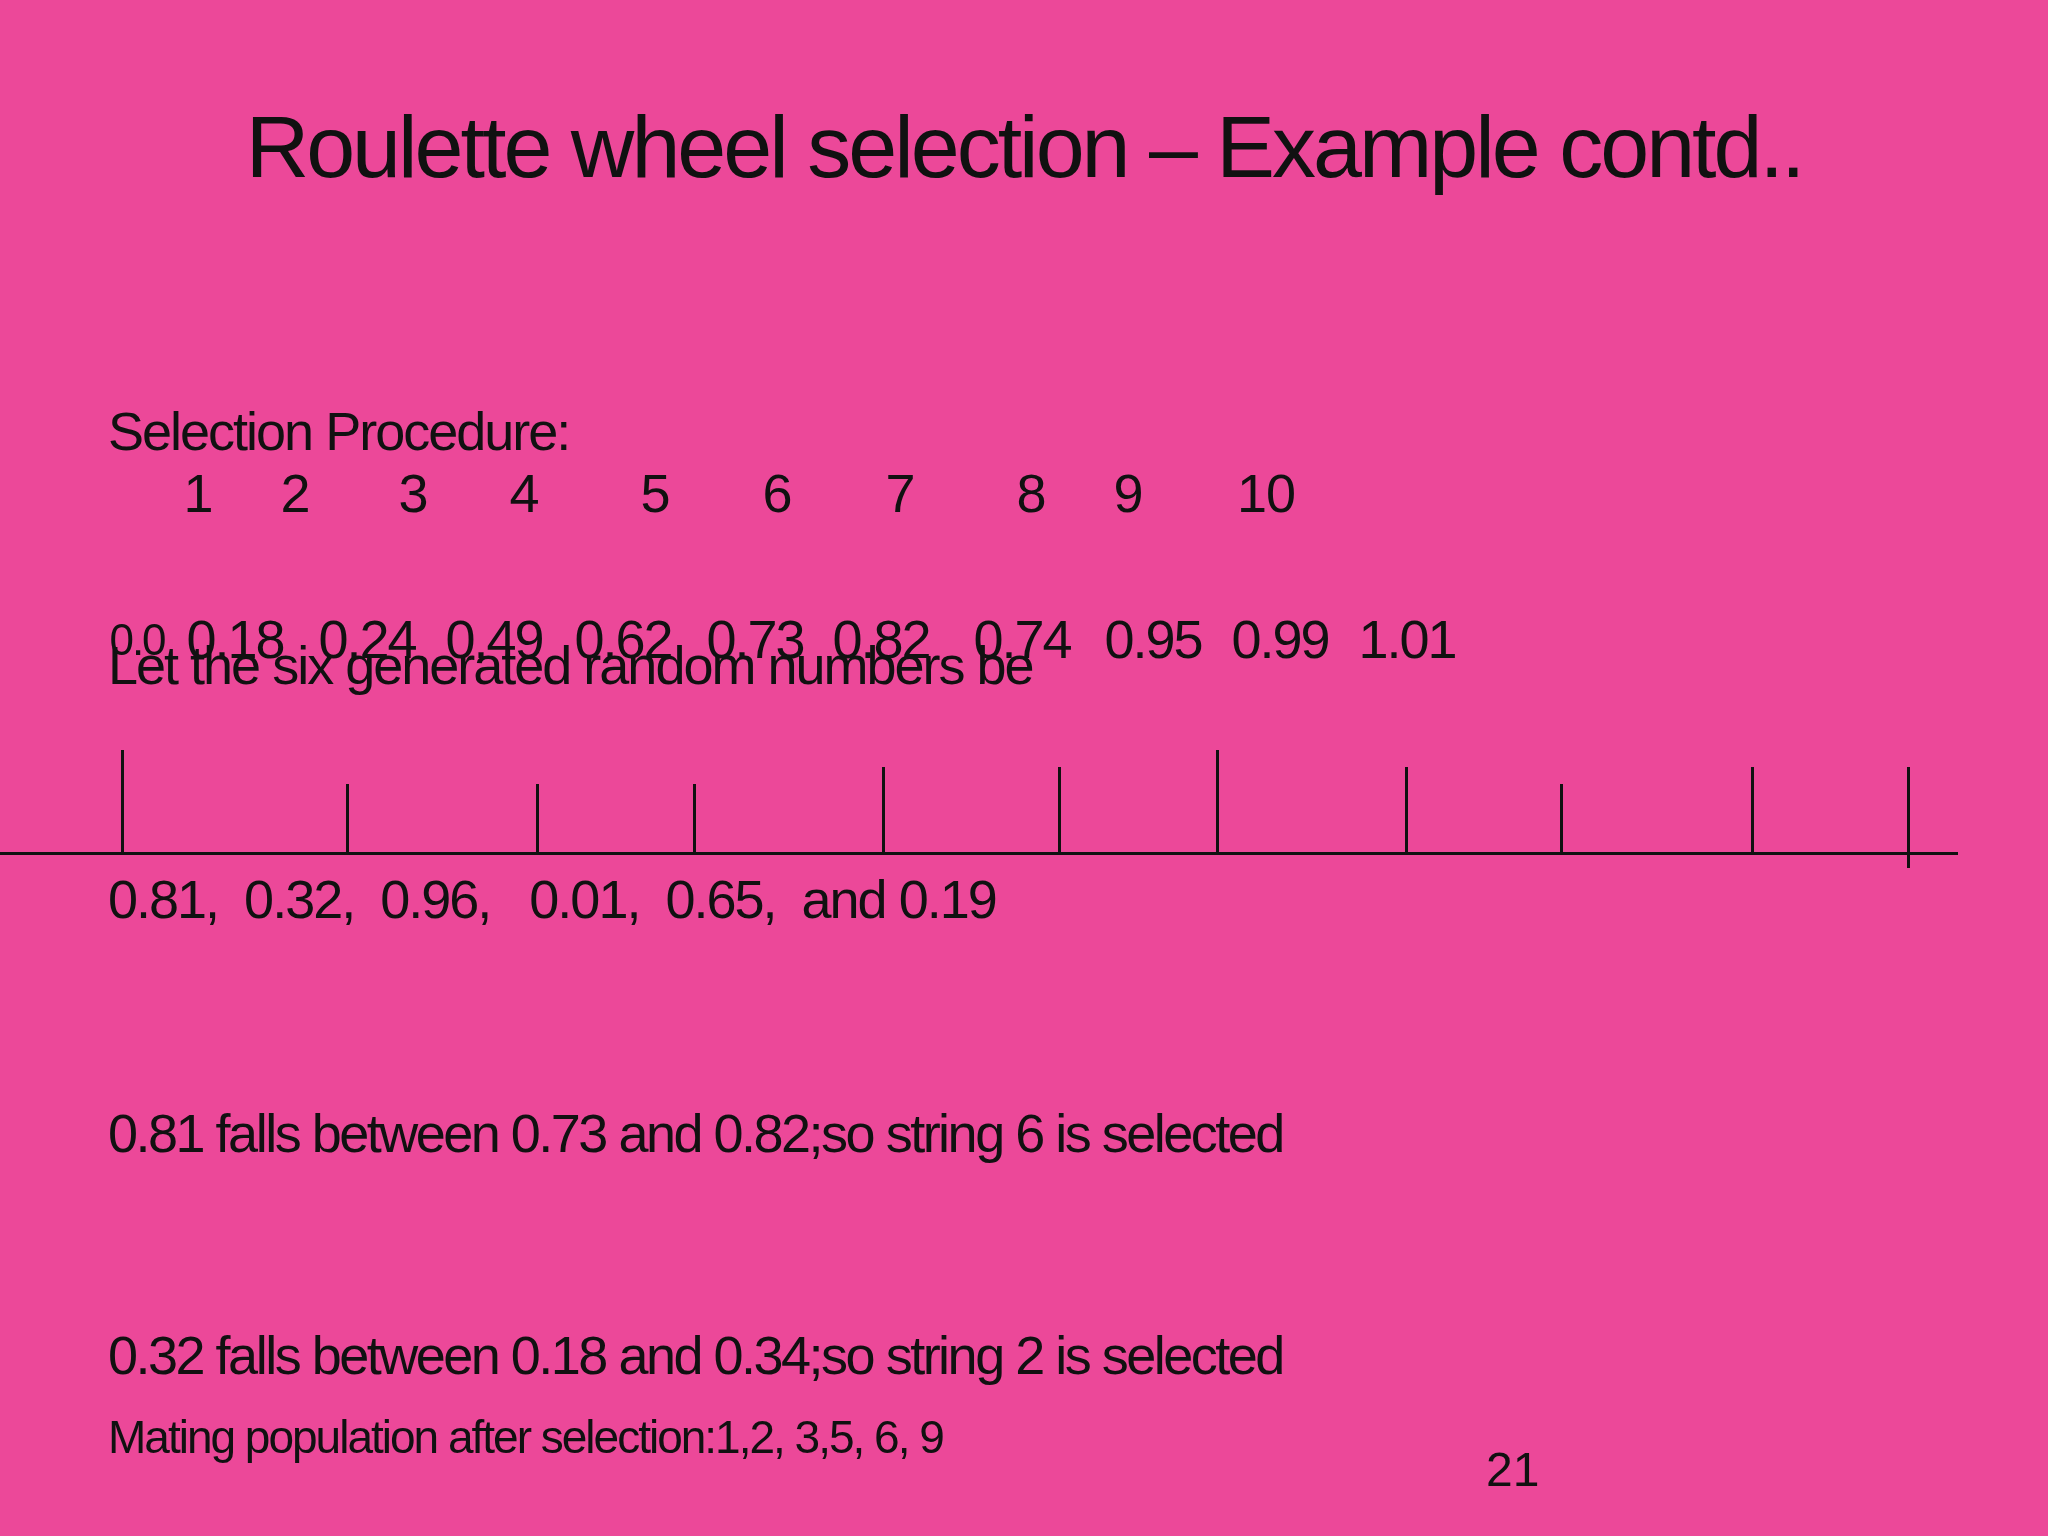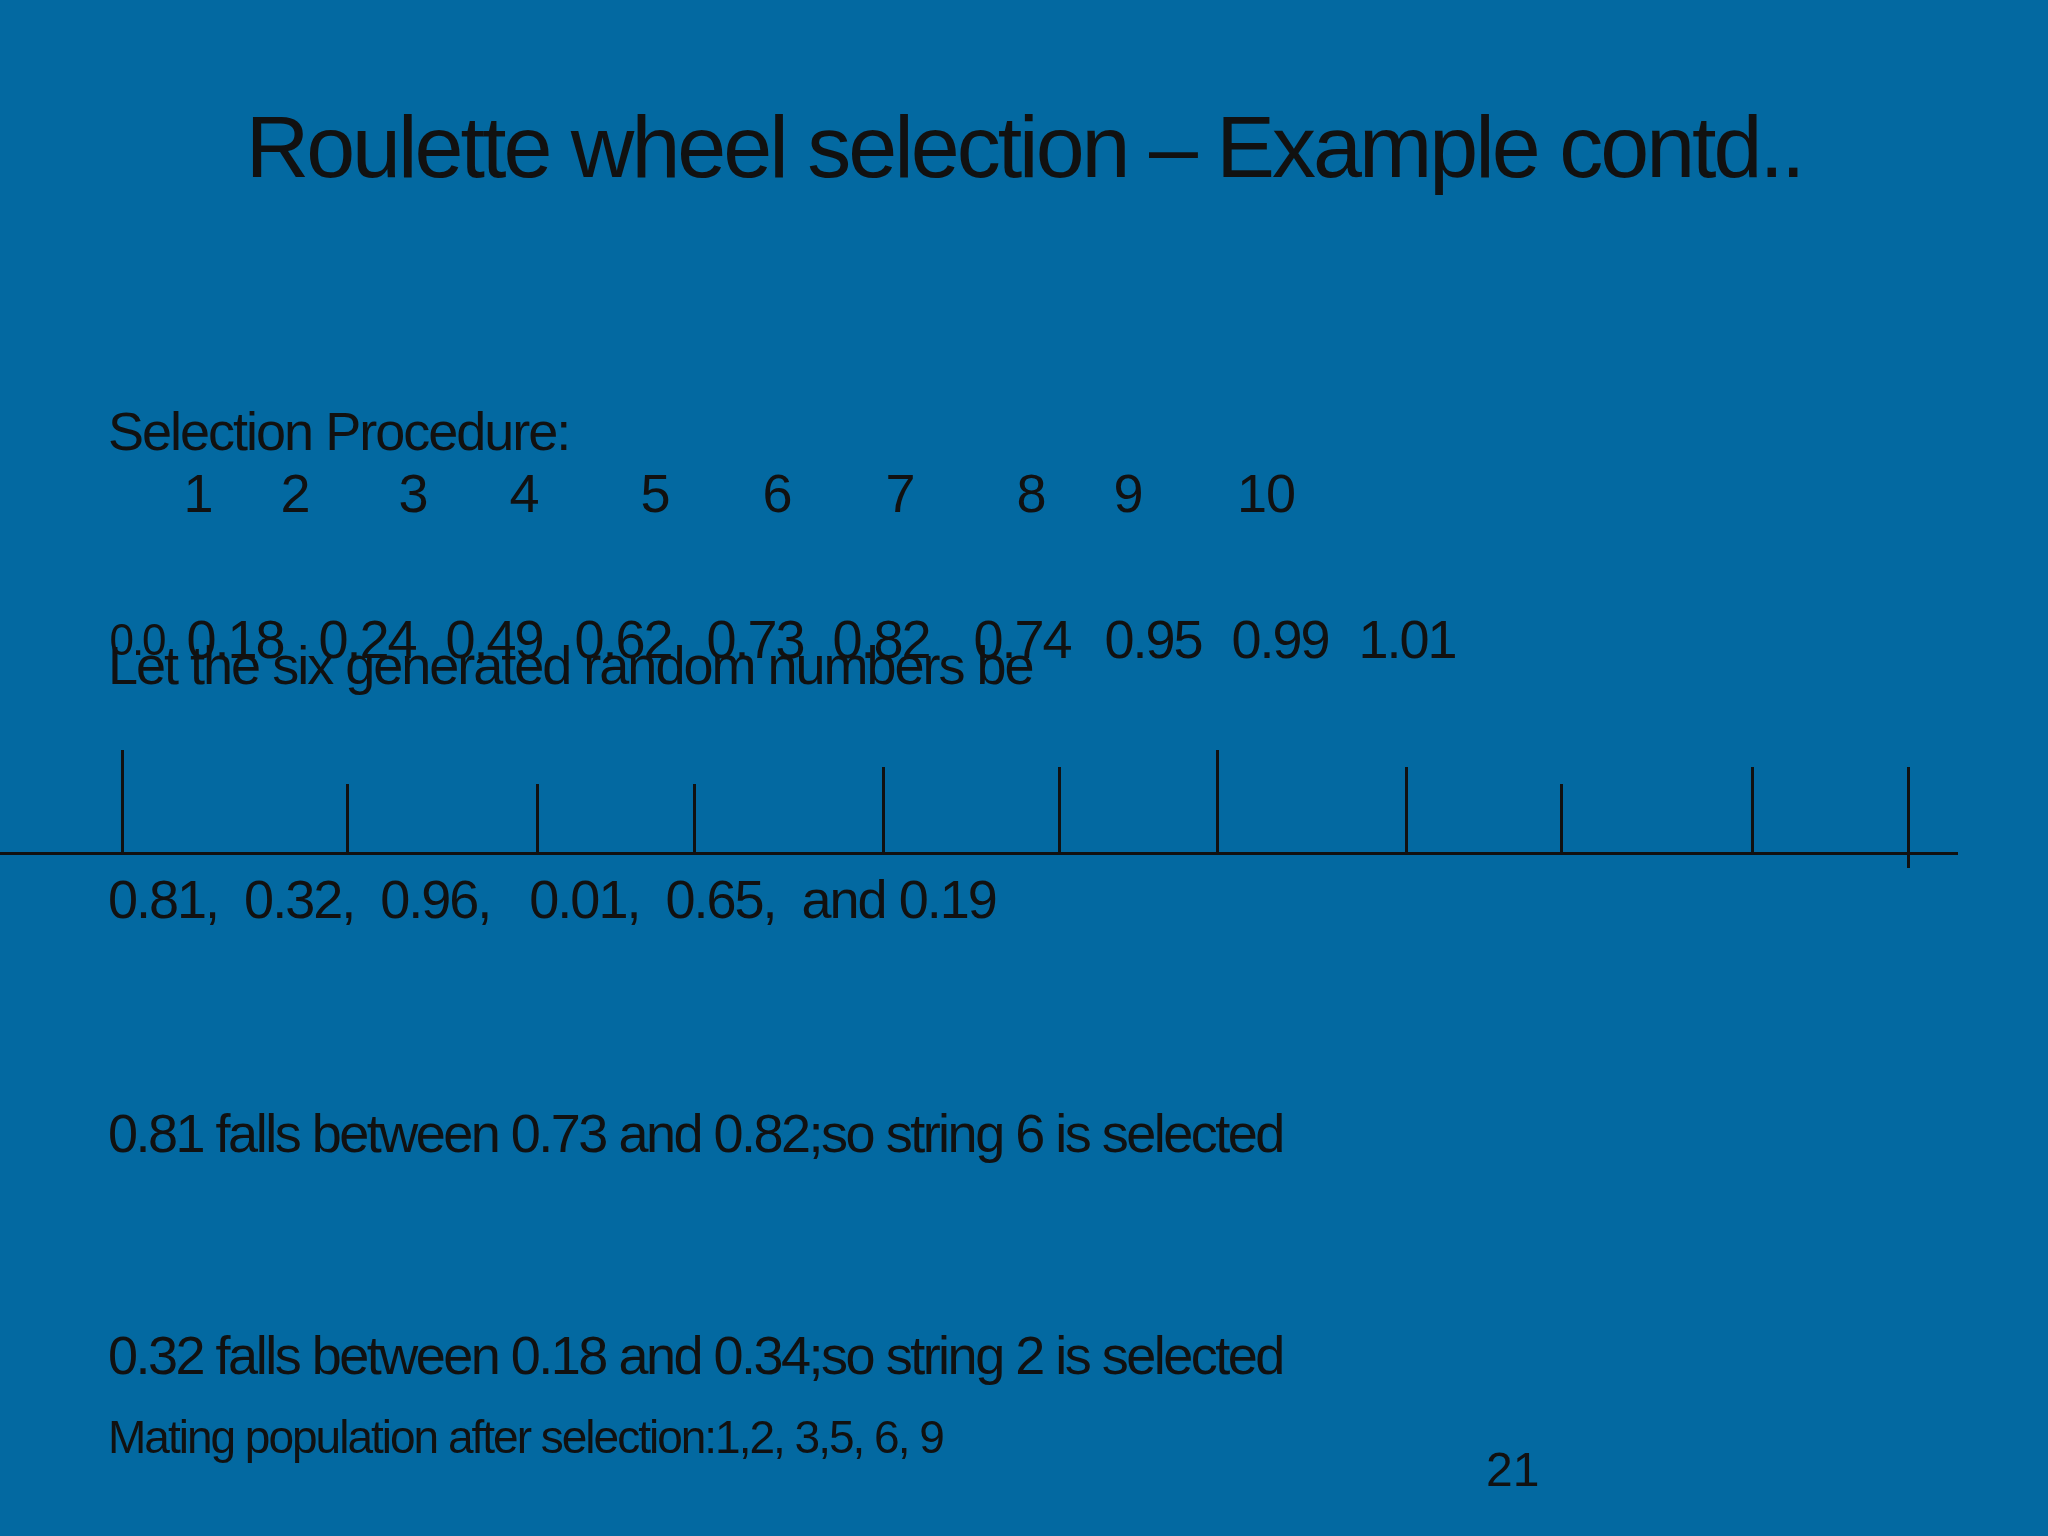--- a/index.html
+++ b/index.html
@@ -1,20 +1,20 @@
 <!DOCTYPE html>
 <html><head>
 <meta charset="utf-8">
 <style>
   html, body { margin: 0; padding: 0; background: #777; }
   .slide {
     position: relative;
     width: 2048px;
     height: 1536px;
-    background: #0369a1;
+    background: #ec4899;
     color: #111111;
     font-family: "Liberation Sans", "DejaVu Sans", sans-serif;
     overflow: hidden;
   }
 
   
   .title {
     position: absolute;
     top: 96px;
     left: 0;

